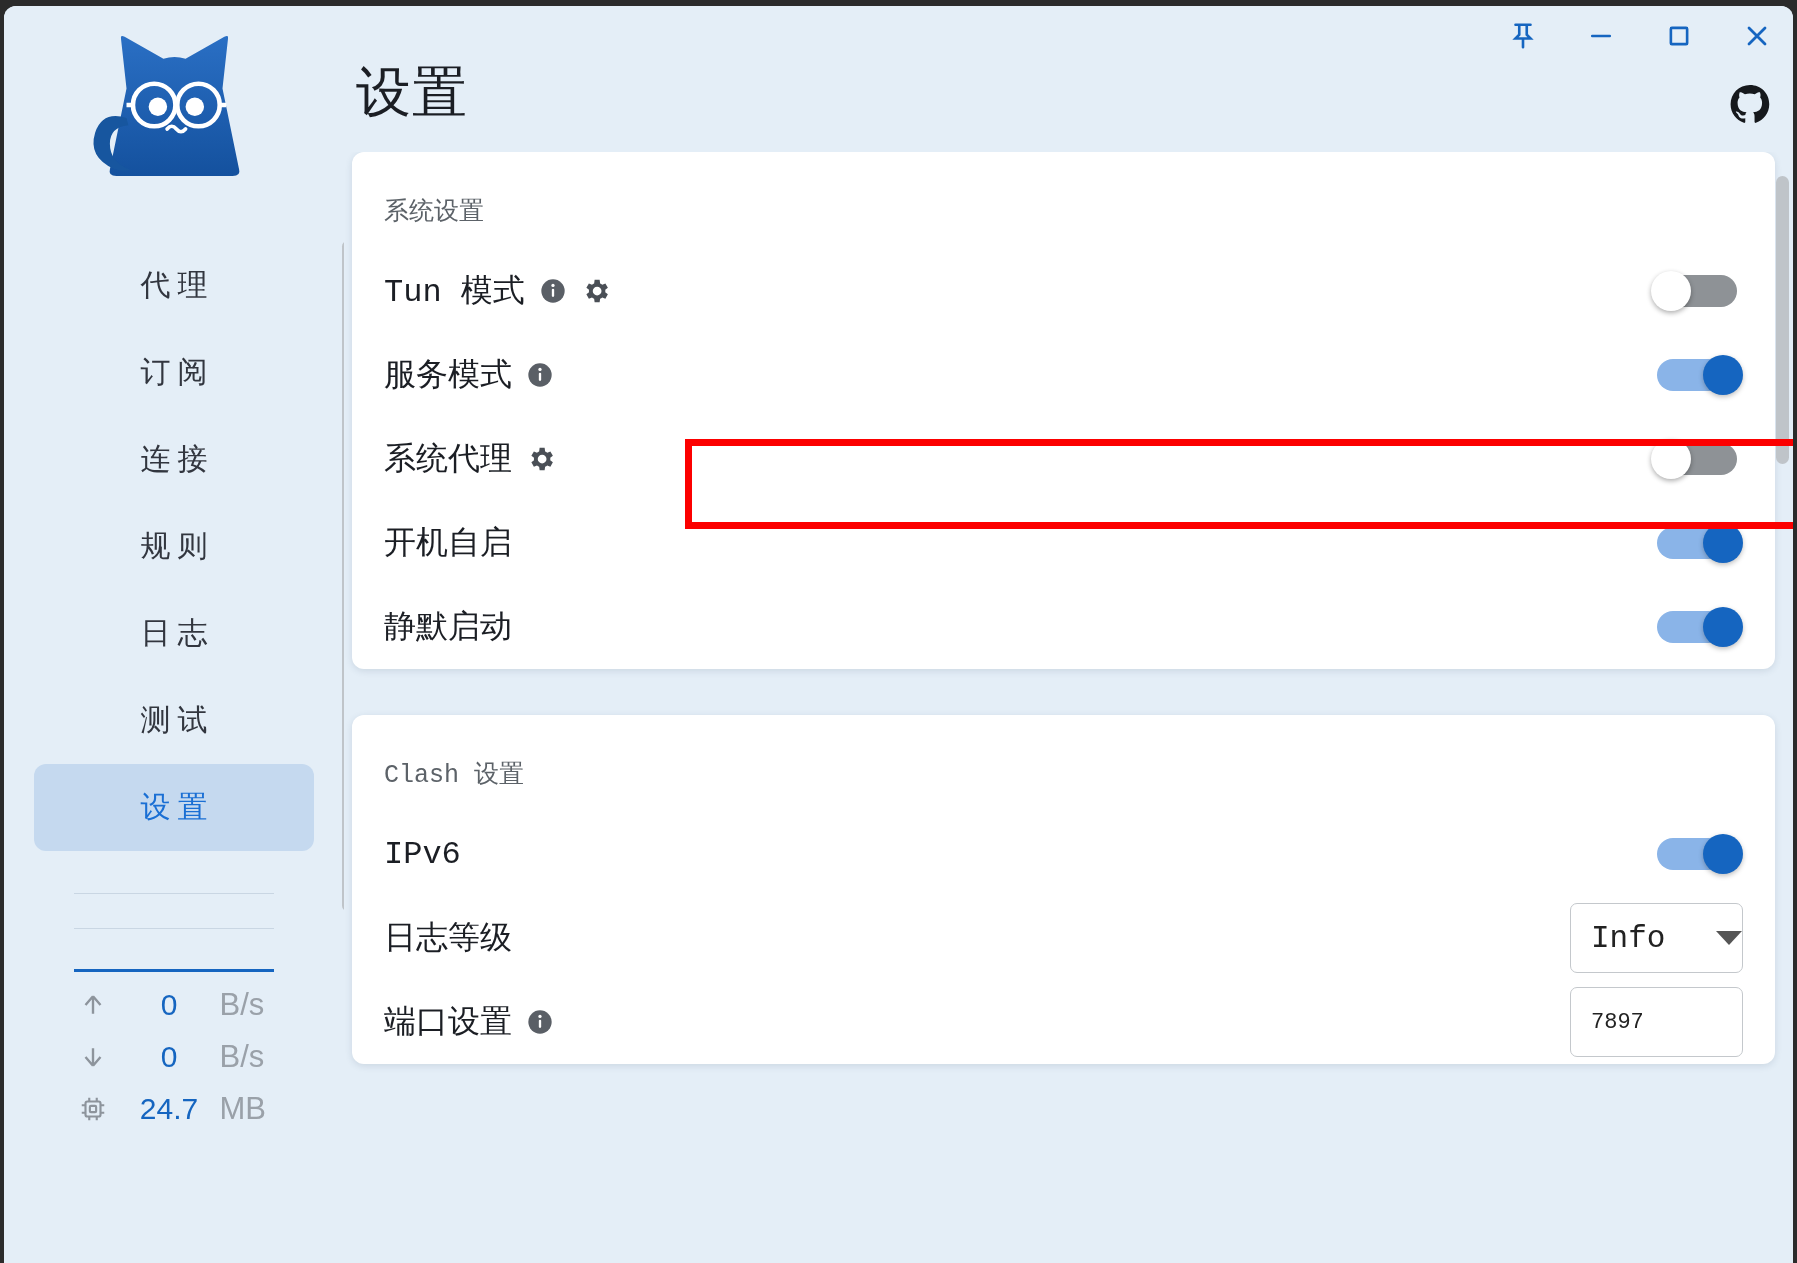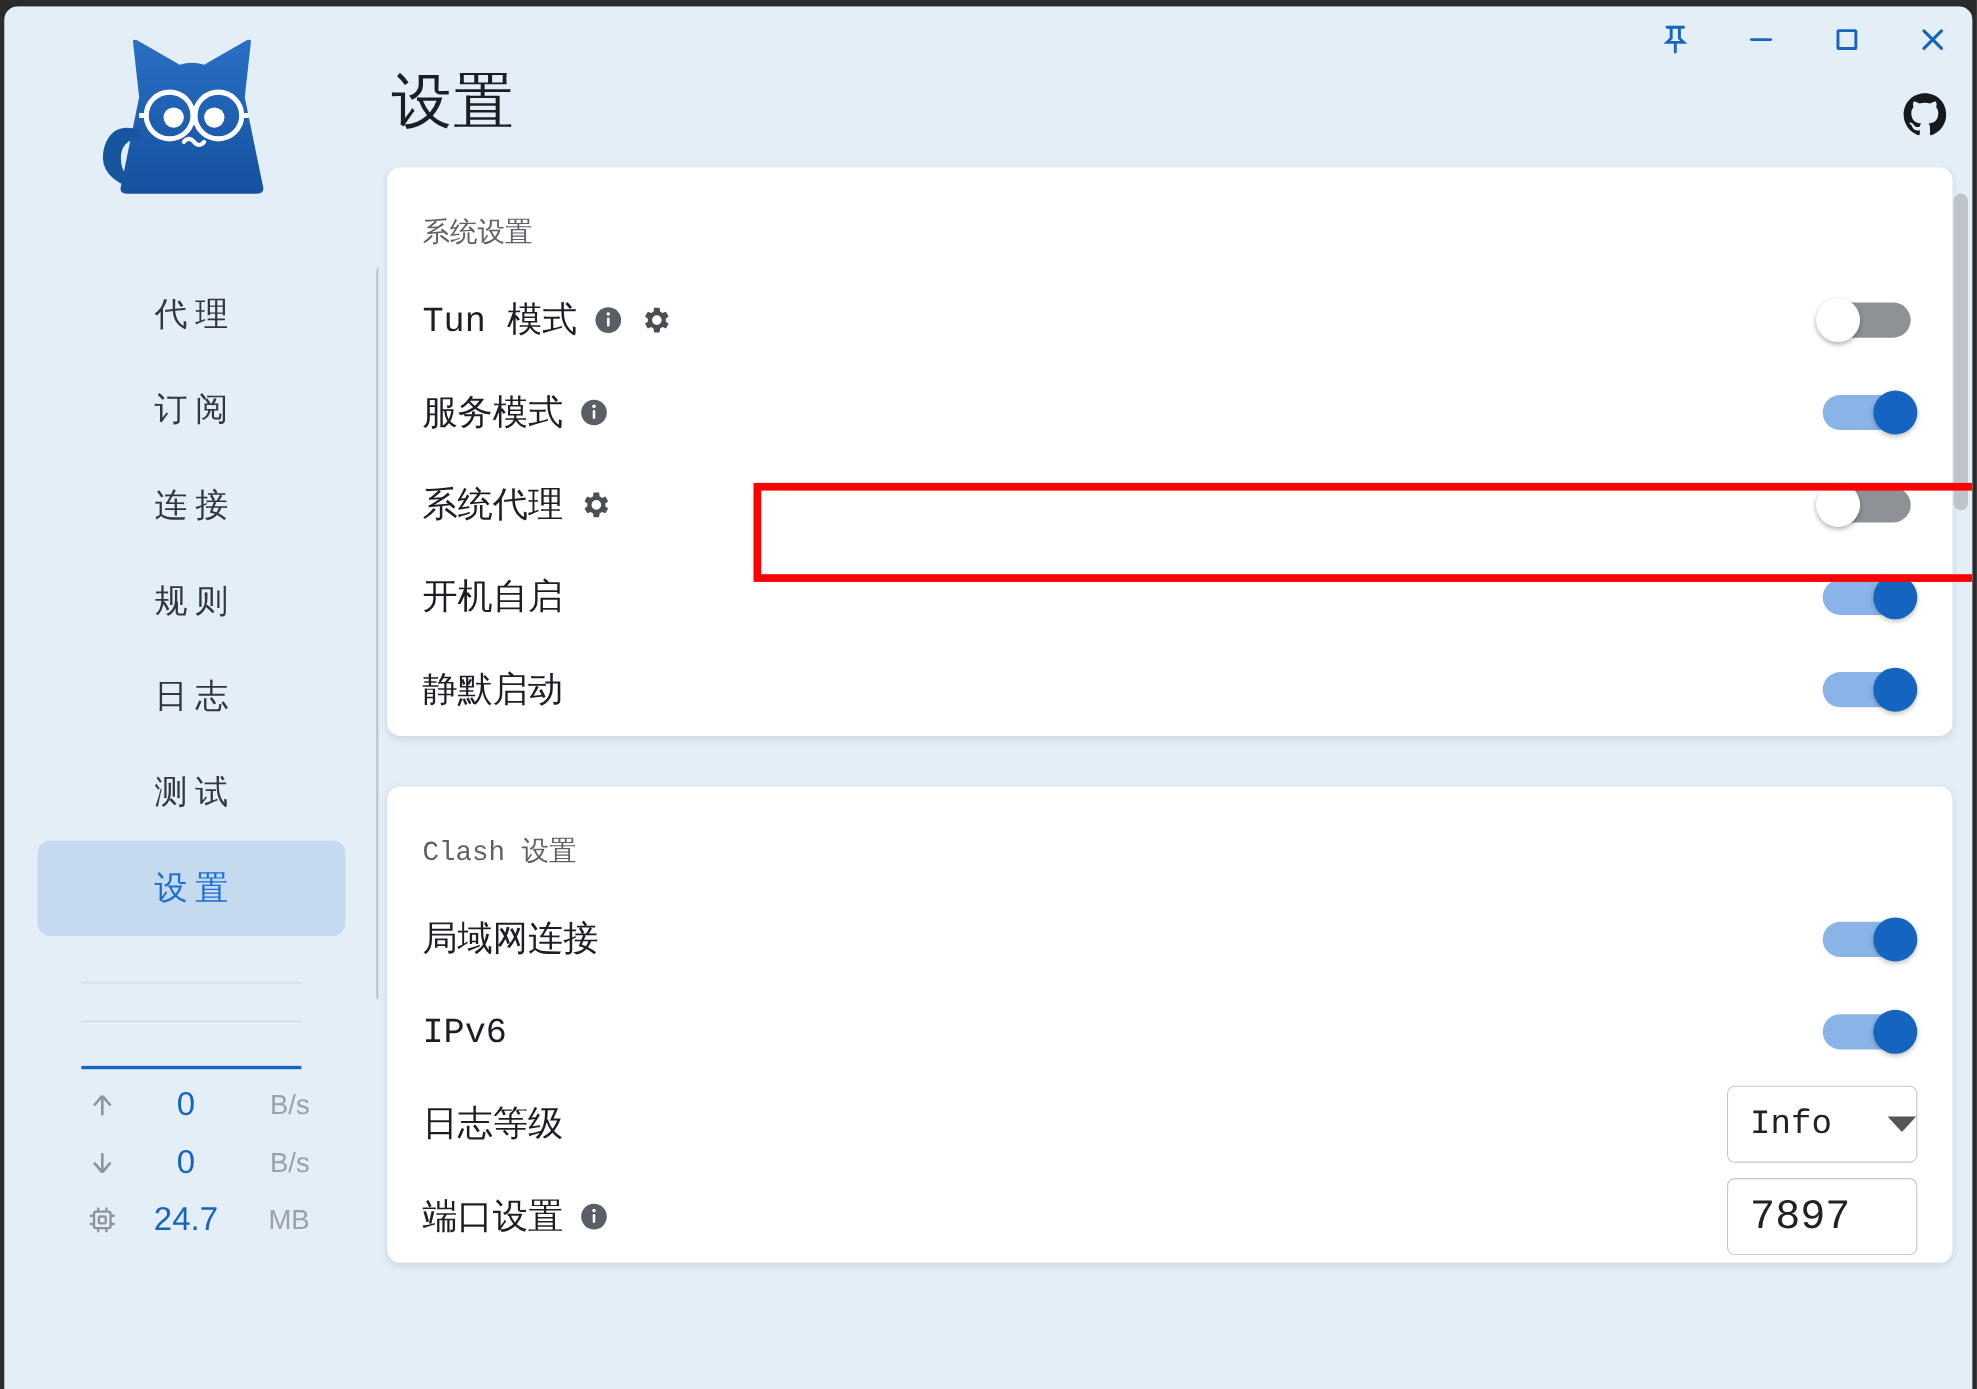--- a/index.html
+++ b/index.html
@@ -85,23 +85,22 @@
     color: #8d949c;
   }
   .stat-val {
     flex: 1;
     text-align: center;
     color: #1565c0;
     font-size: 30px;
   }
   .stat-unit {
     width: 62px; flex: 0 0 62px;
-    text-align: right;
     color: #9aa1a9;
-    font-size: 25px;
+    font-size: 31px;
   }
 
   
   .sb-scroll {
     position: absolute;
     left: 338px;
     top: 235px;
     width: 11px;
     height: 670px;
     background: #bfc4c9;
@@ -240,21 +239,21 @@
     border-top: 14px solid #555;
   }
   .textfield {
     width: 173px; height: 70px;
     border: 1px solid #c4c8cc;
     border-radius: 7px;
     display: flex;
     align-items: center;
     padding: 0 20px;
     background: #fff;
-    font-size: 38px;
+    font-size: 22px;
     color: #222;
   }
 
   
   .main-scroll {
     position: absolute;
     right: 4px;
     top: 24px;
     width: 13px;
     height: 288px;
@@ -479,29 +478,20 @@
           <div class="toggle on">
             <div class="track"></div>
             <div class="knob"></div>
           </div>
         </div>
       </div>
 
       <div class="card">
         <div class="card-title">Clash 设置</div>
 
-        <div class="row">
-          <div class="row-label">
-            <span>局域网连接</span>
-          </div>
-          <div class="toggle on">
-            <div class="track"></div>
-            <div class="knob"></div>
-          </div>
-        </div>
 
         <div class="row">
           <div class="row-label">
             <span>IPv6</span>
           </div>
           <div class="toggle on">
             <div class="track"></div>
             <div class="knob"></div>
           </div>
         </div>

